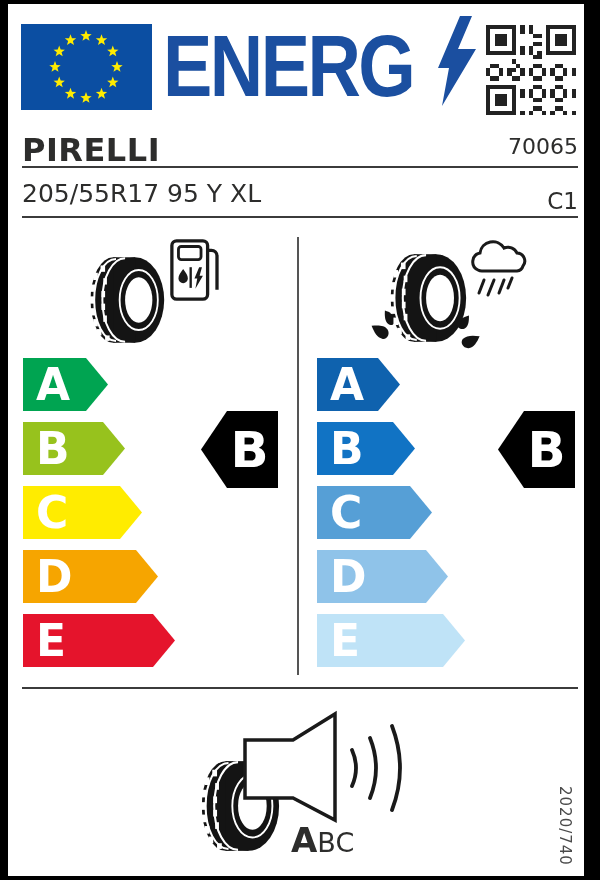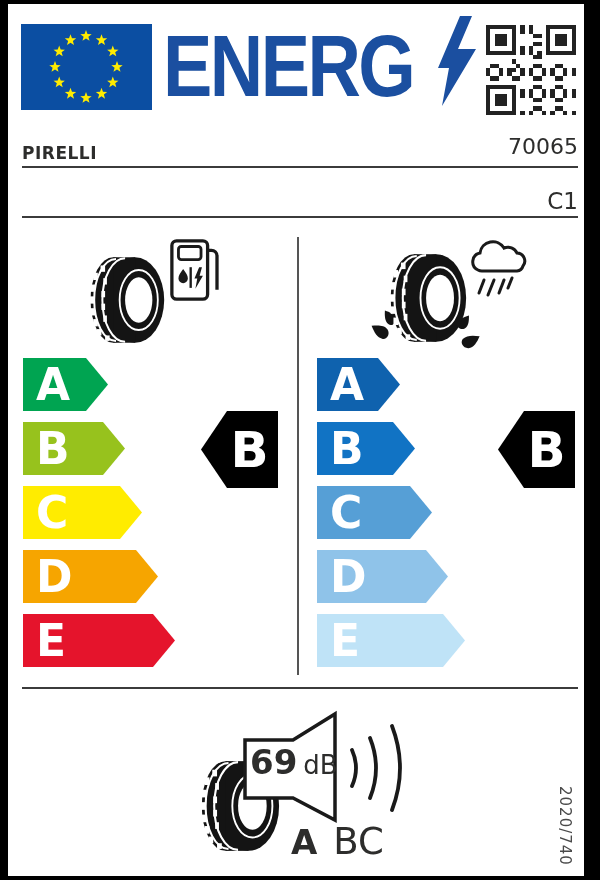--- a/index.html
+++ b/index.html
@@ -13,21 +13,21 @@
   .b-right{left:584px;top:0;width:16px;height:880px;background:#000;}
 
   
   .flag{left:21px;top:24px;}
   .energ{left:163px;top:22px;font-family:"Liberation Sans",sans-serif;font-weight:bold;
          font-size:88px;line-height:1;letter-spacing:-3px;color:#1b4fa0;
          transform:scaleX(.84);transform-origin:left top;white-space:nowrap;}
   .bolt{left:438px;top:16px;}
   .qr{left:486px;top:25px;}
 
-  .brand{left:22px;top:143px;font-size:17px;font-weight:bold;letter-spacing:.5px;}
+  .brand{left:22px;top:131px;font-size:32px;font-weight:bold;letter-spacing:.5px;}
   .artnum{right:22px;top:134px;font-size:22px;}
   .hline{left:22px;width:556px;height:2px;background:#3b3b3b;}
   .l1{top:166px;} .l2{top:216px;} .l3{top:687px;}
   .size{left:22px;top:179px;font-size:25px;}
   .tclass{right:22px;top:188px;font-size:23px;}
 
   .vdivider{left:297px;top:237px;width:2px;height:438px;background:#555;}
 
   
   .scale{width:200px;}
@@ -63,21 +63,21 @@
 
   
   .noise-tyre{left:197px;top:757px;}
   .speaker{left:241px;top:708px;}
   .db-text{left:250px;top:742px;display:flex;align-items:baseline;gap:6px;}
   .db-val{font-size:34px;font-weight:bold;}
   .db-unit{font-size:26px;}
   .waves{left:346px;top:718px;}
   .noise-class{left:291px;top:820px;display:flex;align-items:baseline;}
   .nc-a{font-size:34px;font-weight:bold;}
-  .nc-bc{font-size:37px;margin-left:16px;}
+  .nc-bc{font-size:27px;}
 
   .regulation{left:556px;top:786px;font-size:15px;color:#4a4a4a;
               writing-mode:vertical-rl;text-orientation:sideways;letter-spacing:1px;}
 </style>
 </head>
 <body>
 
 <div class="label">
 
   <svg width="0" height="0" style="position:absolute" aria-hidden="true">
@@ -230,20 +230,21 @@
       <rect x="20" y="10" width="1" height="1"></rect>
       <rect x="20" y="11" width="1" height="1"></rect>
       <rect x="20" y="15" width="1" height="1"></rect>
       <rect x="20" y="16" width="1" height="1"></rect>
       <rect x="20" y="20" width="1" height="1"></rect>
     </svg>
 
   <div class="abs brand">PIRELLI</div>
   <div class="abs artnum">70065</div>
   <div class="abs hline l1"></div>
+  <div class="abs size">205/55R17 95 Y XL</div>
   <div class="abs tclass">C1</div>
   <div class="abs hline l2"></div>
 
   <div class="abs vdivider"></div>
 
   <svg class="abs fuel-icons" width="136" height="112" viewBox="0 0 136 112">
     <use href="#tyre" x="2" y="18" width="80" height="92"></use>
     <g transform="translate(86,3) scale(0.94)">
       <rect x="2" y="2" width="38" height="62" rx="5" fill="#fff" stroke="#1a1a1a" stroke-width="3.5"></rect>
       <rect x="9" y="8" width="24" height="14" rx="3" fill="#fff" stroke="#1a1a1a" stroke-width="3"></rect>
@@ -316,24 +317,20 @@
   </div>
 
   <div class="abs hline l3"></div>
 
   <svg class="abs noise-tyre" width="84" height="98" viewBox="0 0 88 100">
     <use href="#tyre" width="88" height="100"></use>
   </svg>
   <svg class="abs speaker" width="100" height="118" viewBox="0 0 100 118">
     <path d="M52,32 L4,32 L4,90 L52,90 L94,112 L94,6 Z" fill="#fff" stroke="#1a1a1a" stroke-width="3.5"></path>
   </svg>
-  <div class="abs db-text">
-    <span class="db-val">69</span>
-    <span class="db-unit">dB</span>
-  </div>
   <svg class="abs waves" width="64" height="100" viewBox="0 0 64 100">
     <g fill="none" stroke="#1a1a1a" stroke-width="3.8" stroke-linecap="round">
       <path d="M6,32 Q14,50 6,68"></path>
       <path d="M24,20 Q36,50 24,80"></path>
       <path d="M46,8 Q62,50 46,92"></path>
     </g>
   </svg>
   <div class="abs noise-class">
     <span class="nc-a">A</span>
     <span class="nc-bc">BC</span>

